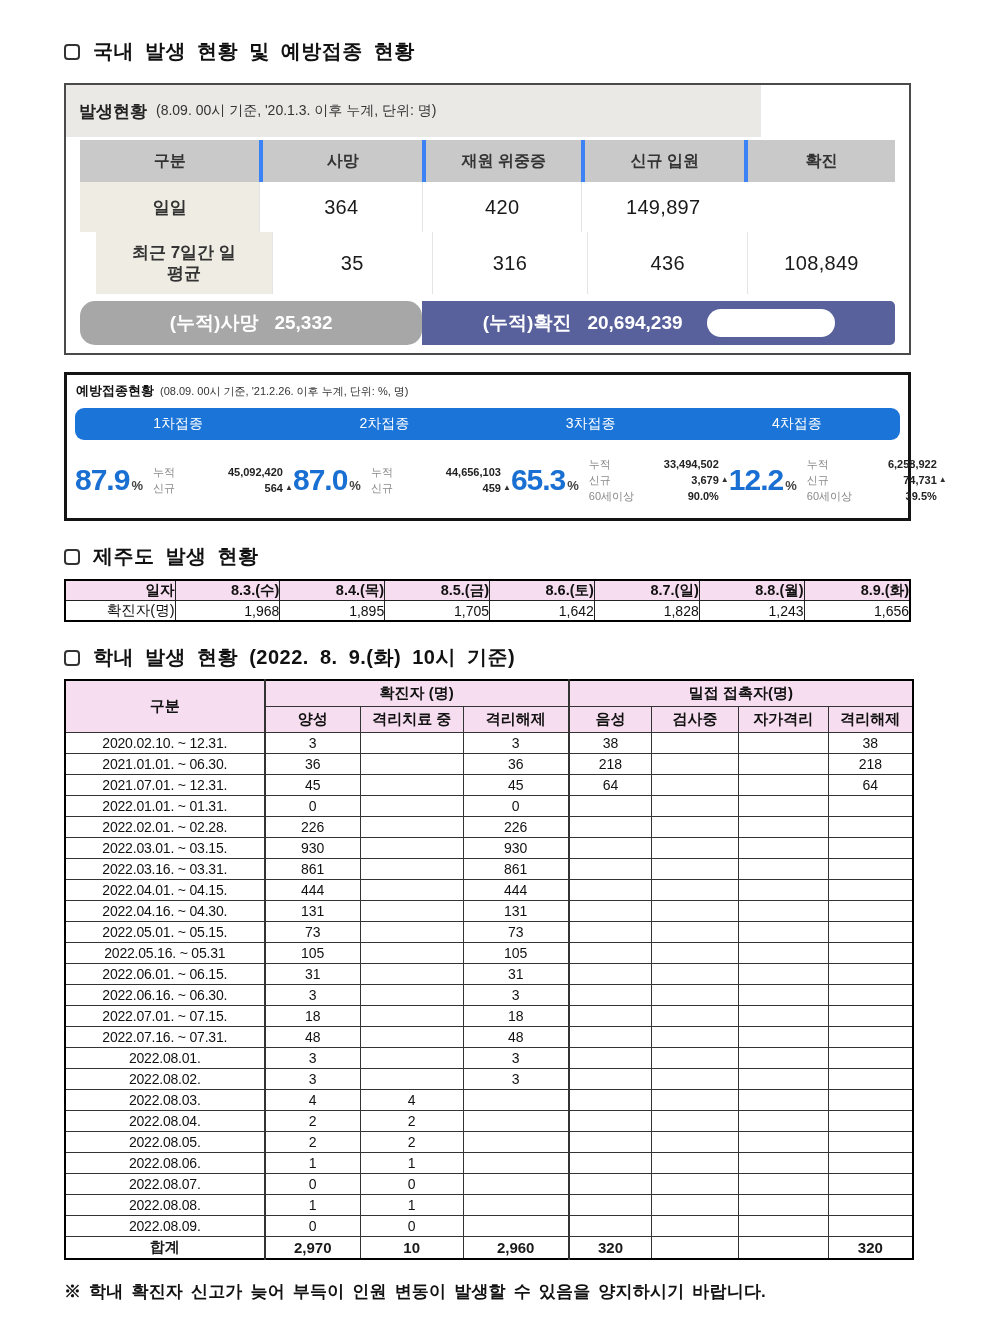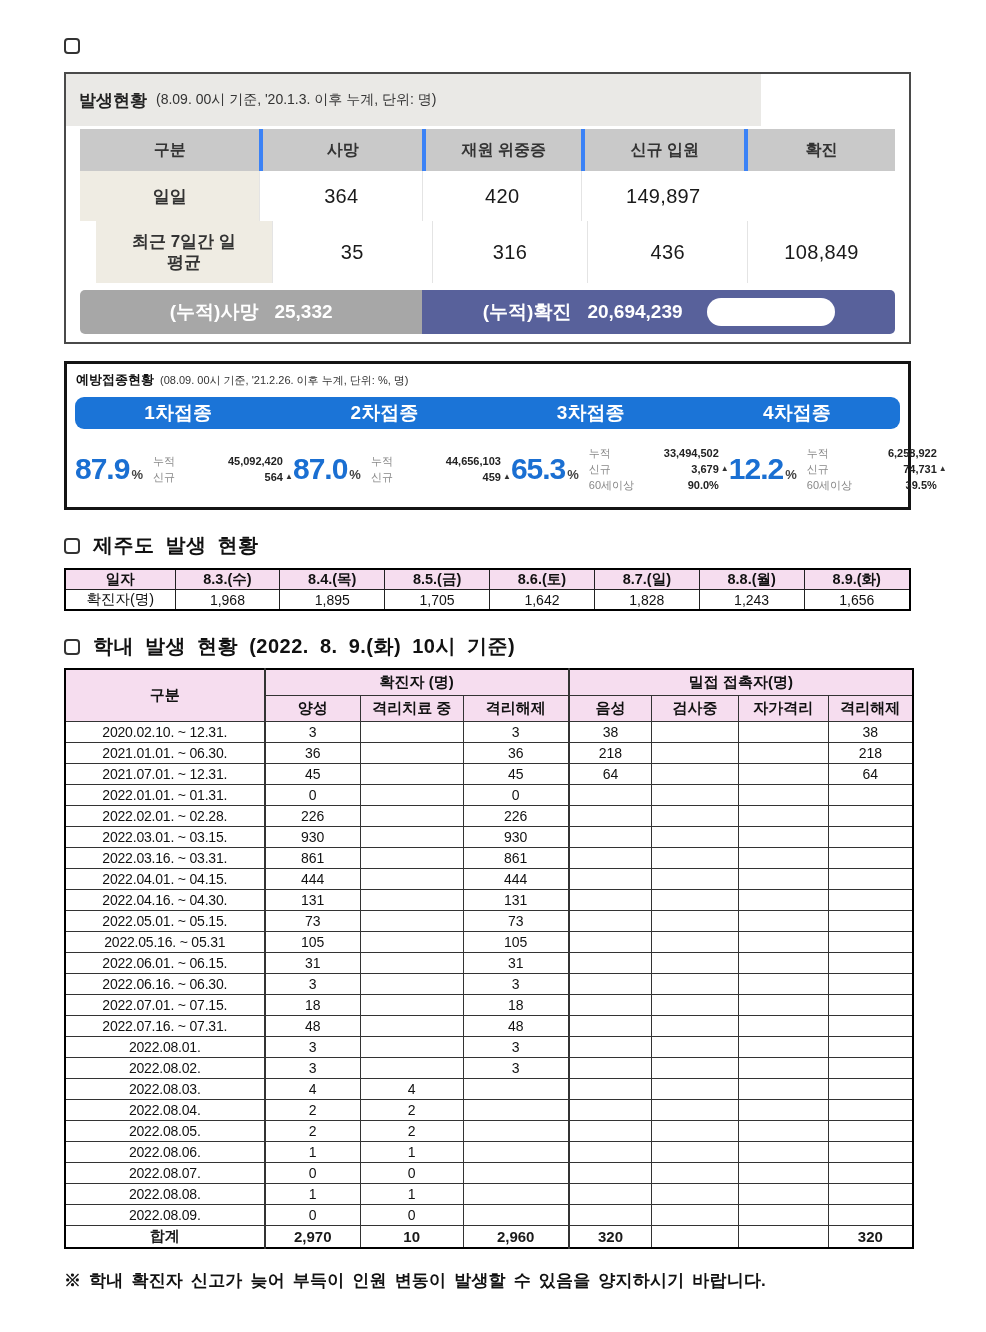--- a/index.html
+++ b/index.html
@@ -29,47 +29,47 @@
   .nat-row.r1 { height: 50px; }
   .nat-row.r2 { height: 62px; margin-left: 16px; }
   .nat-label { background: #efece3; display: flex; align-items: center; justify-content: center;
     font-size: 17px; font-weight: bold; color: #333; text-align: center; }
   .nat-label .wrapbox { width: 112px; line-height: 21px; }
   .nat-val { display: flex; align-items: center; justify-content: center;
     font-size: 20px; color: #1a1a1a; border-left: 1px solid #e4e4e4; letter-spacing: 0.3px; }
   .cum-bar { display: flex; height: 44px; margin: 7px 14px 0 14px; border-radius: 5px; overflow: hidden; }
   .cum-half { display: flex; align-items: center; justify-content: center; gap: 16px;
     color: #fff; font-weight: bold; font-size: 19px; }
-  .cum-death { width: 42%; background: #a7a7a7; }
+  .cum-death { width: 42%; background: #a7a7a7; border-radius: 15px; }
   .cum-conf { flex: 1; background: #58619b; }
   .pill { width: 128px; height: 28px; background: #fff; border-radius: 14px; margin-left: 8px; }
 
   
   .box2 { width: 847px; border: 3px solid #141414; margin-top: 17px; padding: 5px 8px 14px 8px; }
   .box2-titlebar { display: flex; align-items: baseline; gap: 6px; margin: 2px 0 8px 1px; }
   .box2-title { font-size: 13px; font-weight: bold; color: #111; }
   .box2-note { font-size: 11px; color: #333; }
   .vacc-bar { height: 32px; background: #1b74d7; border-radius: 9px;
     display: grid; grid-template-columns: repeat(4, 1fr); }
   .vacc-bar-cell { display: flex; align-items: center; justify-content: center;
-    color: #fff; font-weight: bold; font-size: 19px; }
+    color: #fff; font-weight: normal; font-size: 14px; }
   .vacc-stats { display: grid; grid-template-columns: repeat(4, 1fr); padding-top: 16px; }
   .dose { display: flex; align-items: center; justify-content: center; gap: 10px; }
   .pct-wrap { display: flex; align-items: baseline; }
   .pct { font-size: 30px; font-weight: bold; color: #1a6fd2; letter-spacing: -1px; }
   .pct-unit { font-size: 13px; font-weight: bold; color: #444; margin-left: 2px; }
   .mini-row { display: grid; grid-template-columns: 54px 76px 10px; font-size: 11px; line-height: 16px; }
   .mk { color: #888; }
   .mv { text-align: right; font-weight: bold; color: #222; }
   .mt { font-size: 8px; color: #333; padding-left: 2px; line-height: 16px; }
 
   
   .sec2 { margin-top: 22px; }
   .jeju-table { border-collapse: collapse; width: 847px; margin-top: 9px; border: 2px solid #000; }
-  .jeju-table th, .jeju-table td { border: 1px solid #222; height: 19px; text-align: center; margin-left: 34px; }
+  .jeju-table th, .jeju-table td { border: 1px solid #222; height: 19px; text-align: right; margin-left: 34px; }
   .jeju-table th { background: #f6ddef; font-size: 14.5px; font-weight: bold; color: #111; }
   .jeju-table td { font-size: 14px; color: #111; }
   .jeju-table .jlabel { width: 110px; font-size: 14.5px; }
   .jeju-table td.jlabel { background: #fff; }
 
   
   .sec3 { margin-top: 22px; }
   .campus-table { border-collapse: collapse; width: 850px; margin-top: 8px; border: 2px solid #000; }
   .campus-table th, .campus-table td { border: 1px solid #333; }
   .campus-table thead th { background: #f6ddef; font-size: 15px; font-weight: bold; height: 26px; color: #111; }
@@ -82,20 +82,21 @@
   .footnote { margin-top: 20px; font-size: 17px; font-weight: bold; color: #111;
     letter-spacing: 0.2px; word-spacing: 3px; }
 </style>
 </head>
 <body>
 
 <div class="page">
 
   <div class="sec-title">
     <span class="chk"></span>
+    <span>국내 발생 현황 및 예방접종 현황</span>
   </div>
 
   <div class="box1">
     <div class="box1-strip">
       <div class="strip-main">
         <span class="strip-title">발생현황</span>
         <span class="strip-note">(8.09. 00시 기준, '20.1.3. 이후 누계, 단위: 명)</span>
       </div>
       <div class="strip-space"></div>
     </div>

